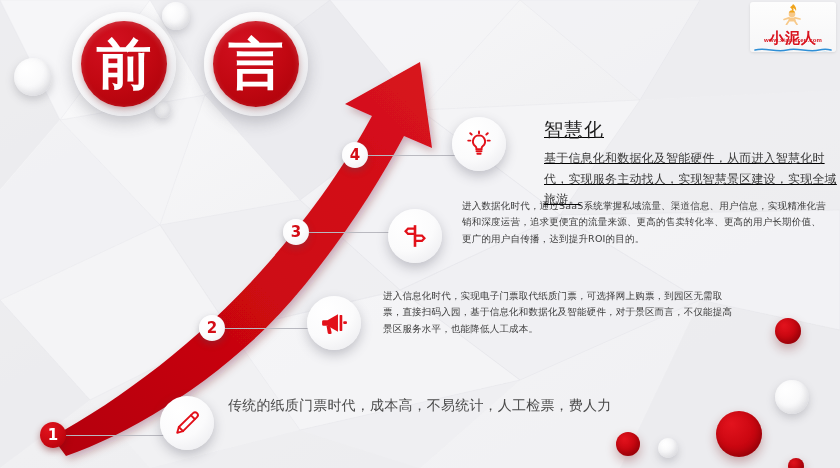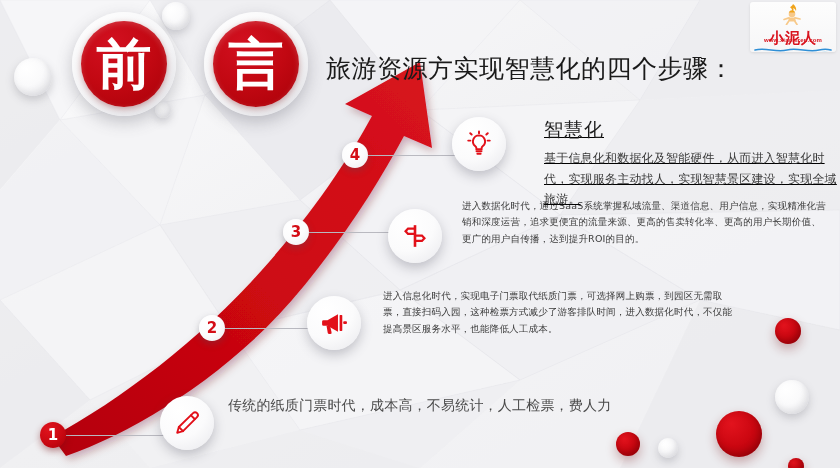--- a/index.html
+++ b/index.html
@@ -223,21 +223,20 @@
          Z"></path>
   </svg>
 
   <div class="medallion" id="med1">
     <div class="inner">前</div>
   </div>
   <div class="medallion" id="med2">
     <div class="inner">言</div>
   </div>
 
-  <div id="title">旅游资源方实现智慧化的四个步骤：</div>
 
   <div class="connector" style="left:66px;top:435px;width:100px;"></div>
   <div class="connector" style="left:225px;top:328px;width:88px;"></div>
   <div class="connector" style="left:309px;top:232px;width:84px;"></div>
   <div class="connector" style="left:368px;top:155px;width:90px;"></div>
 
   <div class="numnode solid" id="num1">
     <span>1</span>
   </div>
   <div class="numnode light" id="num2">
@@ -294,21 +293,21 @@
         <path d="M18.3 3.9l1.2-1.1"></path>
       </svg>
     </span>
   </div>
 
   <div class="stepblock" id="blk1">
     <div class="stepbody">传统的纸质门票时代，成本高，不易统计，人工检票，费人力</div>
   </div>
 
   <div class="stepblock" id="blk2">
-    <div class="stepbody">进入信息化时代，实现电子门票取代纸质门票，可选择网上购票，到园区无需取票，直接扫码入园，这种检票方式减少了游客排队时间，进入数据化时代，不仅能提高景区服务水平，也能降低人工成本。</div>
+    <div class="stepbody">进入信息化时代，实现电子门票取代纸质门票，可选择网上购票，到园区无需取票，直接扫码入园，基于信息化和数据化及智能硬件，对于景区而言，不仅能提高景区服务水平，也能降低人工成本。</div>
   </div>
 
   <div class="stepblock" id="blk3">
     <div class="stepbody">进入数据化时代，通过SaaS系统掌握私域流量、渠道信息、用户信息，实现精准化营销和深度运营，追求更便宜的流量来源、更高的售卖转化率、更高的用户长期价值、更广的用户自传播，达到提升ROI的目的。</div>
   </div>
 
   <div class="stepblock" id="blk4">
     <div class="stepheading">智慧化</div>
     <div class="stepbody">基于信息化和数据化及智能硬件，从而进入智慧化时代，实现服务主动找人，实现智慧景区建设，实现全域旅游。</div>
   </div>

